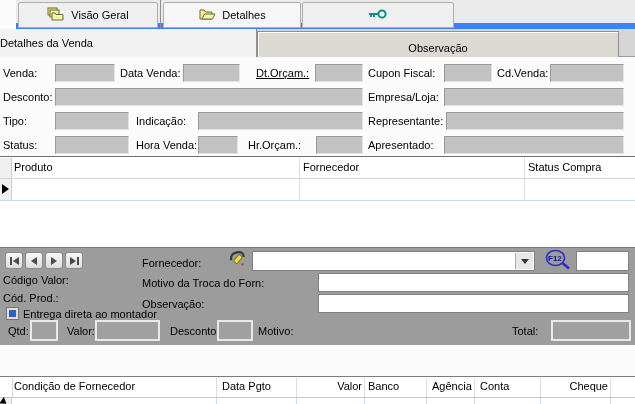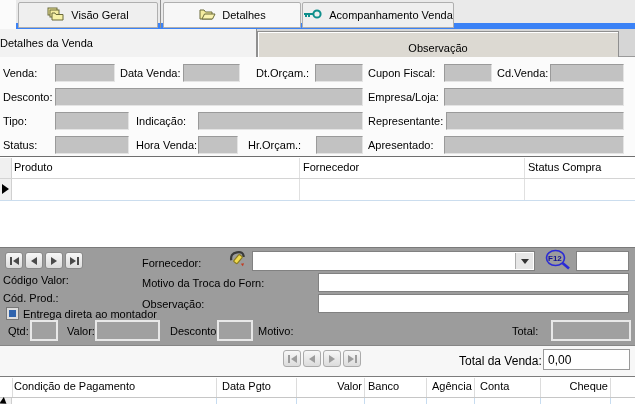--- a/index.html
+++ b/index.html
@@ -112,39 +112,38 @@
     </div>
     <div class="tab" style="left:286px;width:152px;">
       <span>
         <svg width="20" height="12" viewBox="0 0 20 12">
           <circle cx="14" cy="6" r="3.6" fill="none" stroke="#0F8F8C" stroke-width="2"></circle>
           <line x1="10" y1="6" x2="1" y2="6" stroke="#0F8F8C" stroke-width="2"></line>
           <line x1="3" y1="6" x2="3" y2="9" stroke="#0F8F8C" stroke-width="2"></line>
           <line x1="6" y1="6" x2="6" y2="9" stroke="#0F8F8C" stroke-width="2"></line>
         </svg>
       </span>
-      <span>Acompanhamento Venda</span>
     </div>
   </div>
 
   <div class="subtab-strip"></div>
   <div class="subtab-active">
     <span>Detalhes da Venda</span>
   </div>
   <div class="subtab-inactive">
     <span>Observação</span>
   </div>
 
   <div class="formpanel">
 
     <span class="lbl" style="left:3px;top:7px;">Venda:</span>
     <div class="gfield" style="left:55px;top:7px;width:60px;"></div>
     <span class="lbl" style="left:120px;top:7px;">Data Venda:</span>
     <div class="gfield" style="left:183px;top:7px;width:57px;"></div>
-    <span class="lbl" style="left:256px;top:7px;">Dt.Orçam.:</span>
+    <span class="lbl" style="left:256px;top:7px;text-decoration:underline;">Dt.Orçam.:</span>
     <div class="gfield" style="left:315px;top:7px;width:48px;"></div>
     <span class="lbl" style="left:368px;top:7px;">Cupon Fiscal:</span>
     <div class="gfield" style="left:444px;top:7px;width:48px;"></div>
     <span class="lbl" style="left:497px;top:7px;">Cd.Venda:</span>
     <div class="gfield" style="left:550px;top:7px;width:74px;"></div>
 
     <span class="lbl" style="left:3px;top:31px;">Desconto:</span>
     <div class="gfield" style="left:55px;top:31px;width:308px;"></div>
     <span class="lbl" style="left:368px;top:31px;">Empresa/Loja:</span>
     <div class="gfield" style="left:444px;top:31px;width:180px;"></div>
@@ -239,43 +238,23 @@
     <div class="gbox" style="left:30px;top:72px;width:28px;height:21px;"></div>
     <span class="lbl" style="left:67px;top:74px;">Valor:</span>
     <div class="gbox" style="left:95px;top:72px;width:65px;height:21px;"></div>
     <span class="lbl" style="left:170px;top:74px;">Desconto:</span>
     <div class="gbox" style="left:217px;top:72px;width:36px;height:21px;"></div>
     <span class="lbl" style="left:258px;top:74px;">Motivo:</span>
     <span class="lbl" style="left:512px;top:74px;">Total:</span>
     <div class="gbox" style="left:551px;top:72px;width:80px;height:21px;"></div>
   </div>
 
-  <div class="bstrip">
-    <div class="navset dim" style="left:283px;top:4px;">
-      <button class="navbtn">
-          <span class="vbar"></span>
-          <span class="tri-l"></span>
-        </button>
-      <button class="navbtn">
-          <span class="tri-l"></span>
-        </button>
-      <button class="navbtn">
-          <span class="tri-r"></span>
-        </button>
-      <button class="navbtn">
-          <span class="tri-r"></span>
-          <span class="vbar"></span>
-        </button>
-    </div>
-    <span class="lbl" style="left:459px;top:6px;font-size:12px;">Total da Venda:</span>
-    <input class="totalinput" readonly="" value="0,00" style="">
-  </div>
 
   <div class="grid2">
-    <span class="g2-head" style="left:14px;">Condição de Pagamento</span>
+    <span class="g2-head" style="left:14px;">Condição de Fornecedor</span>
     <span class="g2-head" style="left:222px;">Data Pgto</span>
     <span class="g2-head" style="left:300px;width:62px;text-align:right;">Valor</span>
     <span class="g2-head" style="left:368px;">Banco</span>
     <span class="g2-head" style="left:432px;">Agência</span>
     <span class="g2-head" style="left:480px;">Conta</span>
     <span class="g2-head" style="left:544px;width:64px;text-align:right;">Cheque</span>
     <div class="vsep2h" style="left:12px;"></div>
     <div class="vsep2h" style="left:216px;"></div>
     <div class="vsep2h" style="left:296px;"></div>
     <div class="vsep2h" style="left:364px;"></div>

